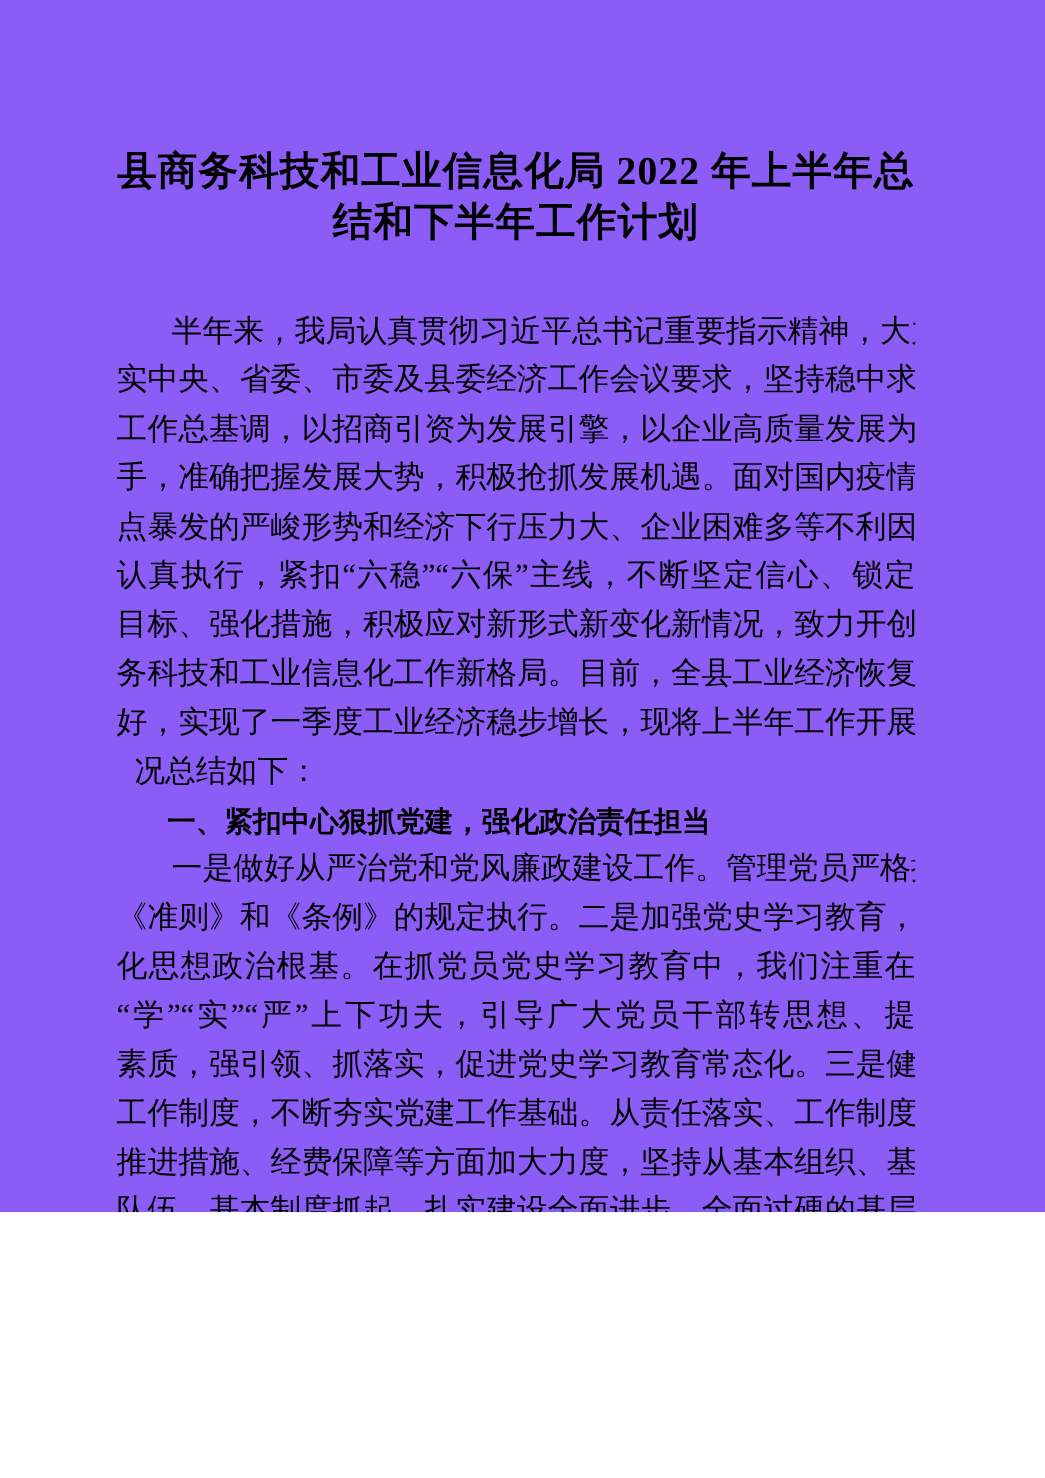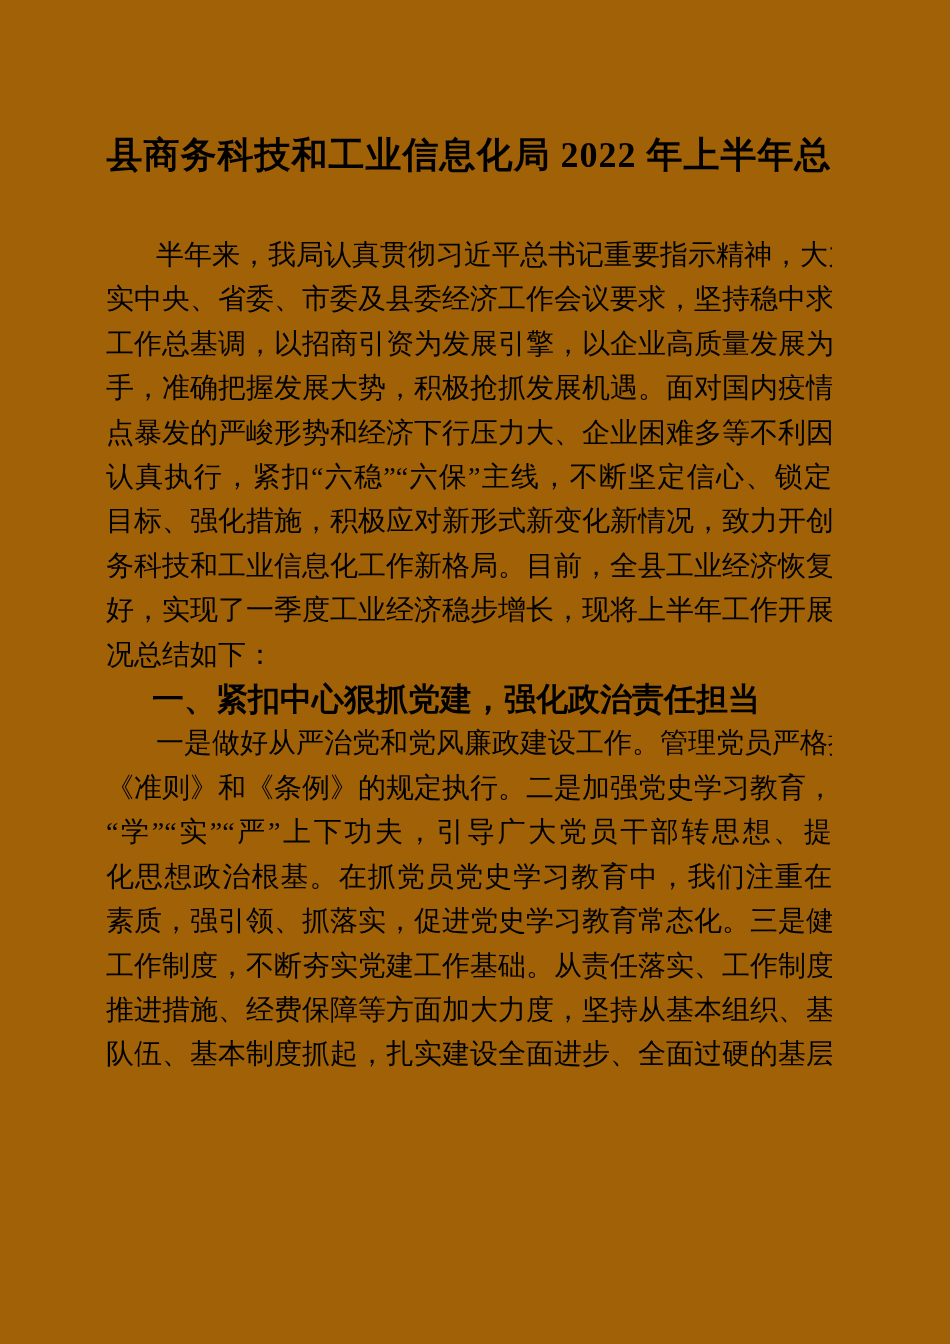--- a/index.html
+++ b/index.html
@@ -3,22 +3,22 @@
 <meta charset="utf-8">
 <style>
   html, body {
     margin: 0;
     padding: 0;
     background: #ffffff;
   }
   .page {
     position: relative;
     width: 950px;
-    height: 1344px;
-    background: #a16207;
+    height: 1102px;
+    background: #8b5cf6;
     overflow: hidden;
   }
   .content {
     position: absolute;
     left: 106px;
     top: 132px;
     width: 726px;
   }
   .doc-title {
     font-family: "Liberation Serif", "DejaVu Serif", serif;
@@ -41,60 +41,62 @@
     text-align-last: justify;
     text-justify: inter-character;
     overflow: hidden;
     white-space: nowrap;
   }
   .line.first {
     text-indent: 50px;
   }
   .line.para-end {
     text-align-last: left;
+    margin-left: 16px;
   }
   .heading {
     font-family: "Liberation Sans", "DejaVu Sans", sans-serif;
     font-weight: 700;
-    font-size: 32px;
+    font-size: 26px;
     line-height: 44.4px;
     color: #000000;
     text-indent: 46px;
     text-align: left;
     text-align-last: left;
   }
 </style>
 </head>
 <body>
 
 <div class="page">
   <div class="content">
 
     <div class="doc-title">
       <div>县商务科技和工业信息化局 2022 年上半年总</div>
+      <div>结和下半年工作计划</div>
     </div>
 
     <div class="body-text">
       <div class="line first">半年来，我局认真贯彻习近平总书记重要指示精神，大力落</div>
       <div class="line">实中央、省委、市委及县委经济工作会议要求，坚持稳中求进</div>
       <div class="line">工作总基调，以招商引资为发展引擎，以企业高质量发展为抓</div>
       <div class="line">手，准确把握发展大势，积极抢抓发展机遇。面对国内疫情多</div>
       <div class="line">点暴发的严峻形势和经济下行压力大、企业困难多等不利因素</div>
       <div class="line">认真执行，紧扣“六稳”“六保”主线，不断坚定信心、锁定</div>
       <div class="line">目标、强化措施，积极应对新形式新变化新情况，致力开创商</div>
       <div class="line">务科技和工业信息化工作新格局。目前，全县工业经济恢复良</div>
       <div class="line">好，实现了一季度工业经济稳步增长，现将上半年工作开展情</div>
       <div class="line para-end">况总结如下：</div>
 
       <div class="heading">一、紧扣中心狠抓党建，强化政治责任担当</div>
 
       <div class="line first">一是做好从严治党和党风廉政建设工作。管理党员严格按照</div>
       <div class="line">《准则》和《条例》的规定执行。二是加强党史学习教育，强</div>
+      <div class="line">化思想政治根基。在抓党员党史学习教育中，我们注重在</div>
       <div class="line">“学”“实”“严”上下功夫，引导广大党员干部转思想、提</div>
-      <div class="line">化思想政治根基。在抓党员党史学习教育中，我们注重在</div>
       <div class="line">素质，强引领、抓落实，促进党史学习教育常态化。三是健全</div>
       <div class="line">工作制度，不断夯实党建工作基础。从责任落实、工作制度、</div>
       <div class="line">推进措施、经费保障等方面加大力度，坚持从基本组织、基本</div>
       <div class="line">队伍、基本制度抓起，扎实建设全面进步、全面过硬的基层党</div>
     </div>
 
   </div>
 </div>
 
 </body></html>

